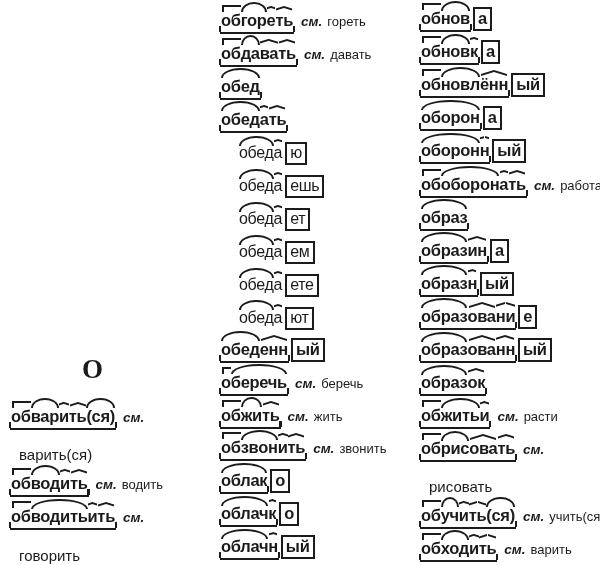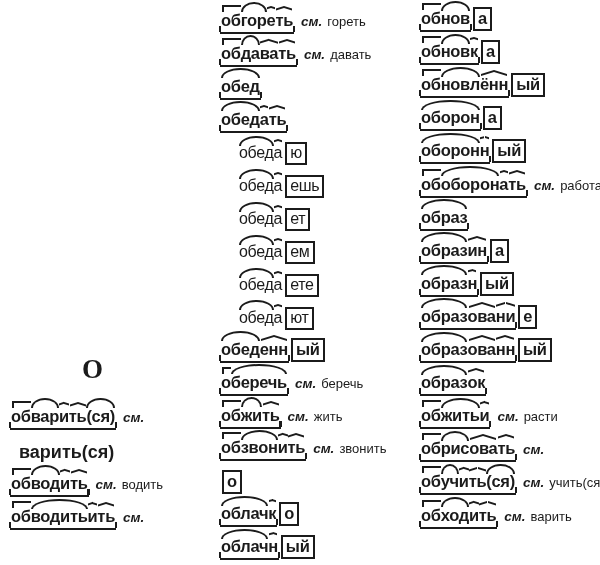--- a/index.html
+++ b/index.html
@@ -68,21 +68,21 @@
     border-top:2.2px solid #1b1b1b;
   }
   .m-suffix::before { left:4%;  transform:skewY(-17deg); transform-origin:100% 50%; }
   .m-suffix::after  { right:4%; transform:skewY(17deg);  transform-origin:0% 50%; }
 
   .m-ending { margin-left:2px; }
   .m-ending .t { border:2.2px solid #1b1b1b; padding:0 3px 1px 3px; }
 
   .see { font-style:italic; font-size:13.5px; margin-left:7px; letter-spacing:0; font-weight:700; }
   .ref { font-size:13px; margin-left:5px; letter-spacing:0; font-weight:400; }
-  .cont { font-size:18px; font-weight:700;text-align:right; }
+  .cont { font-size:15px; font-weight:400;text-align:right; }
 </style>
 </head>
 <body>
 
 <div class="page">
   <div class="col" id="col-left">
       <div class="entry letter">
         <span class="letter-glyph">О</span>
       </div>
       <div class="entry">
@@ -124,20 +124,25 @@
             <span class="stem u">
               <span class="seg m-prefix"><span class="t">об</span></span>
               <span class="seg m-root"><span class="t">водить</span></span>
               <span class="seg m-suffix"><span class="t">и</span></span>
               <span class="seg m-suffix"><span class="t">ть</span></span>
             </span>
           </span>
           <span class="see">см.</span>
         </div>
       </div>
+      <div class="entry cont-line">
+        <div class="line">
+          <span class="cont">говорить</span>
+        </div>
+      </div>
     </div>
   <div class="col" id="col-mid">
       <div class="entry">
         <div class="line">
           <span class="word">
             <span class="stem u">
               <span class="seg m-prefix"><span class="t">об</span></span>
               <span class="seg m-root"><span class="t">гор</span></span>
               <span class="seg m-suffix"><span class="t">е</span></span>
               <span class="seg m-suffix"><span class="t">ть</span></span>
@@ -293,20 +298,23 @@
               <span class="seg m-suffix"><span class="t">ть</span></span>
             </span>
           </span>
           <span class="see">см.</span>
           <span class="ref">звонить</span>
         </div>
       </div>
       <div class="entry">
         <div class="line">
           <span class="word">
+            <span class="stem u">
+              <span class="seg m-root"><span class="t">облак</span></span>
+            </span>
             <span class="seg m-ending"><span class="t">о</span></span>
           </span>
         </div>
       </div>
       <div class="entry">
         <div class="line">
           <span class="word">
             <span class="stem u">
               <span class="seg m-root"><span class="t">облач</span></span>
               <span class="seg m-suffix"><span class="t">к</span></span>
@@ -482,20 +490,25 @@
             <span class="stem u">
               <span class="seg m-prefix"><span class="t">об</span></span>
               <span class="seg m-root"><span class="t">рис</span></span>
               <span class="seg m-suffix"><span class="t">ова</span></span>
               <span class="seg m-suffix"><span class="t">ть</span></span>
             </span>
           </span>
           <span class="see">см.</span>
         </div>
       </div>
+      <div class="entry cont-line">
+        <div class="line">
+          <span class="cont">рисовать</span>
+        </div>
+      </div>
       <div class="entry">
         <div class="line">
           <span class="word">
             <span class="stem u">
               <span class="seg m-prefix"><span class="t">об</span></span>
               <span class="seg m-root"><span class="t">уч</span></span>
               <span class="seg m-suffix"><span class="t">и</span></span>
               <span class="seg m-suffix"><span class="t">ть</span></span>
               <span class="seg m-root"><span class="t">(ся)</span></span>
             </span>

